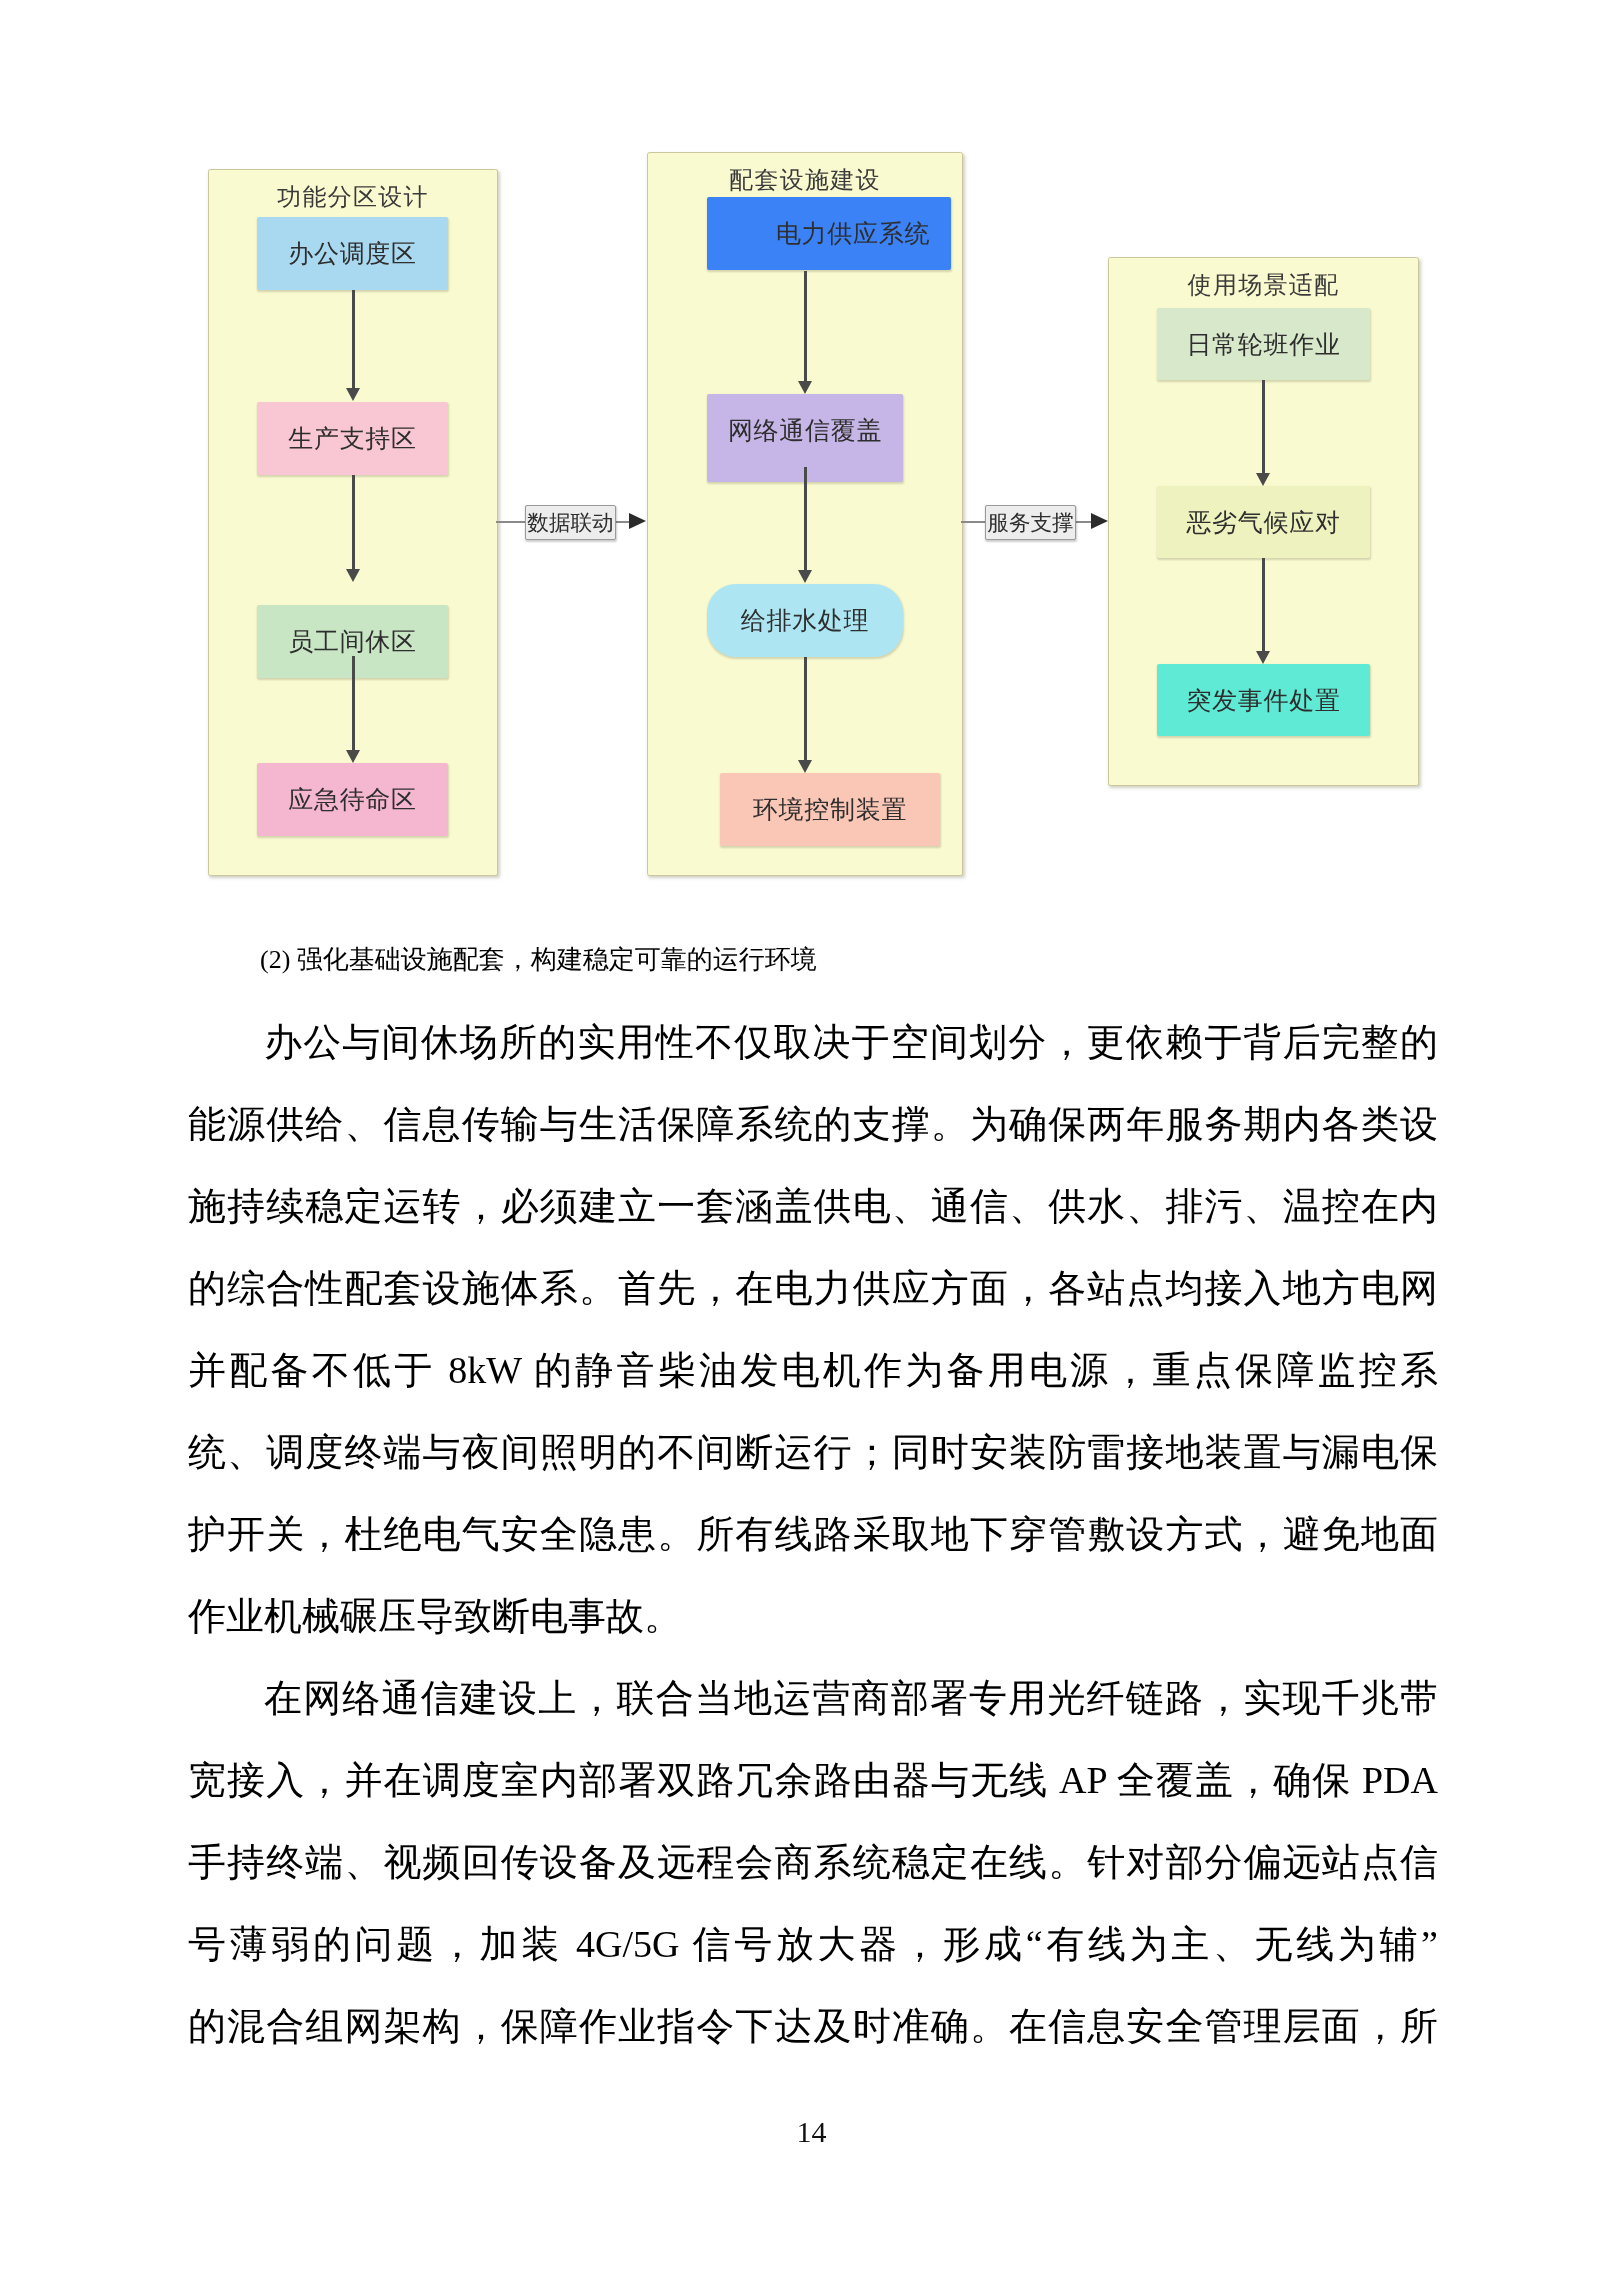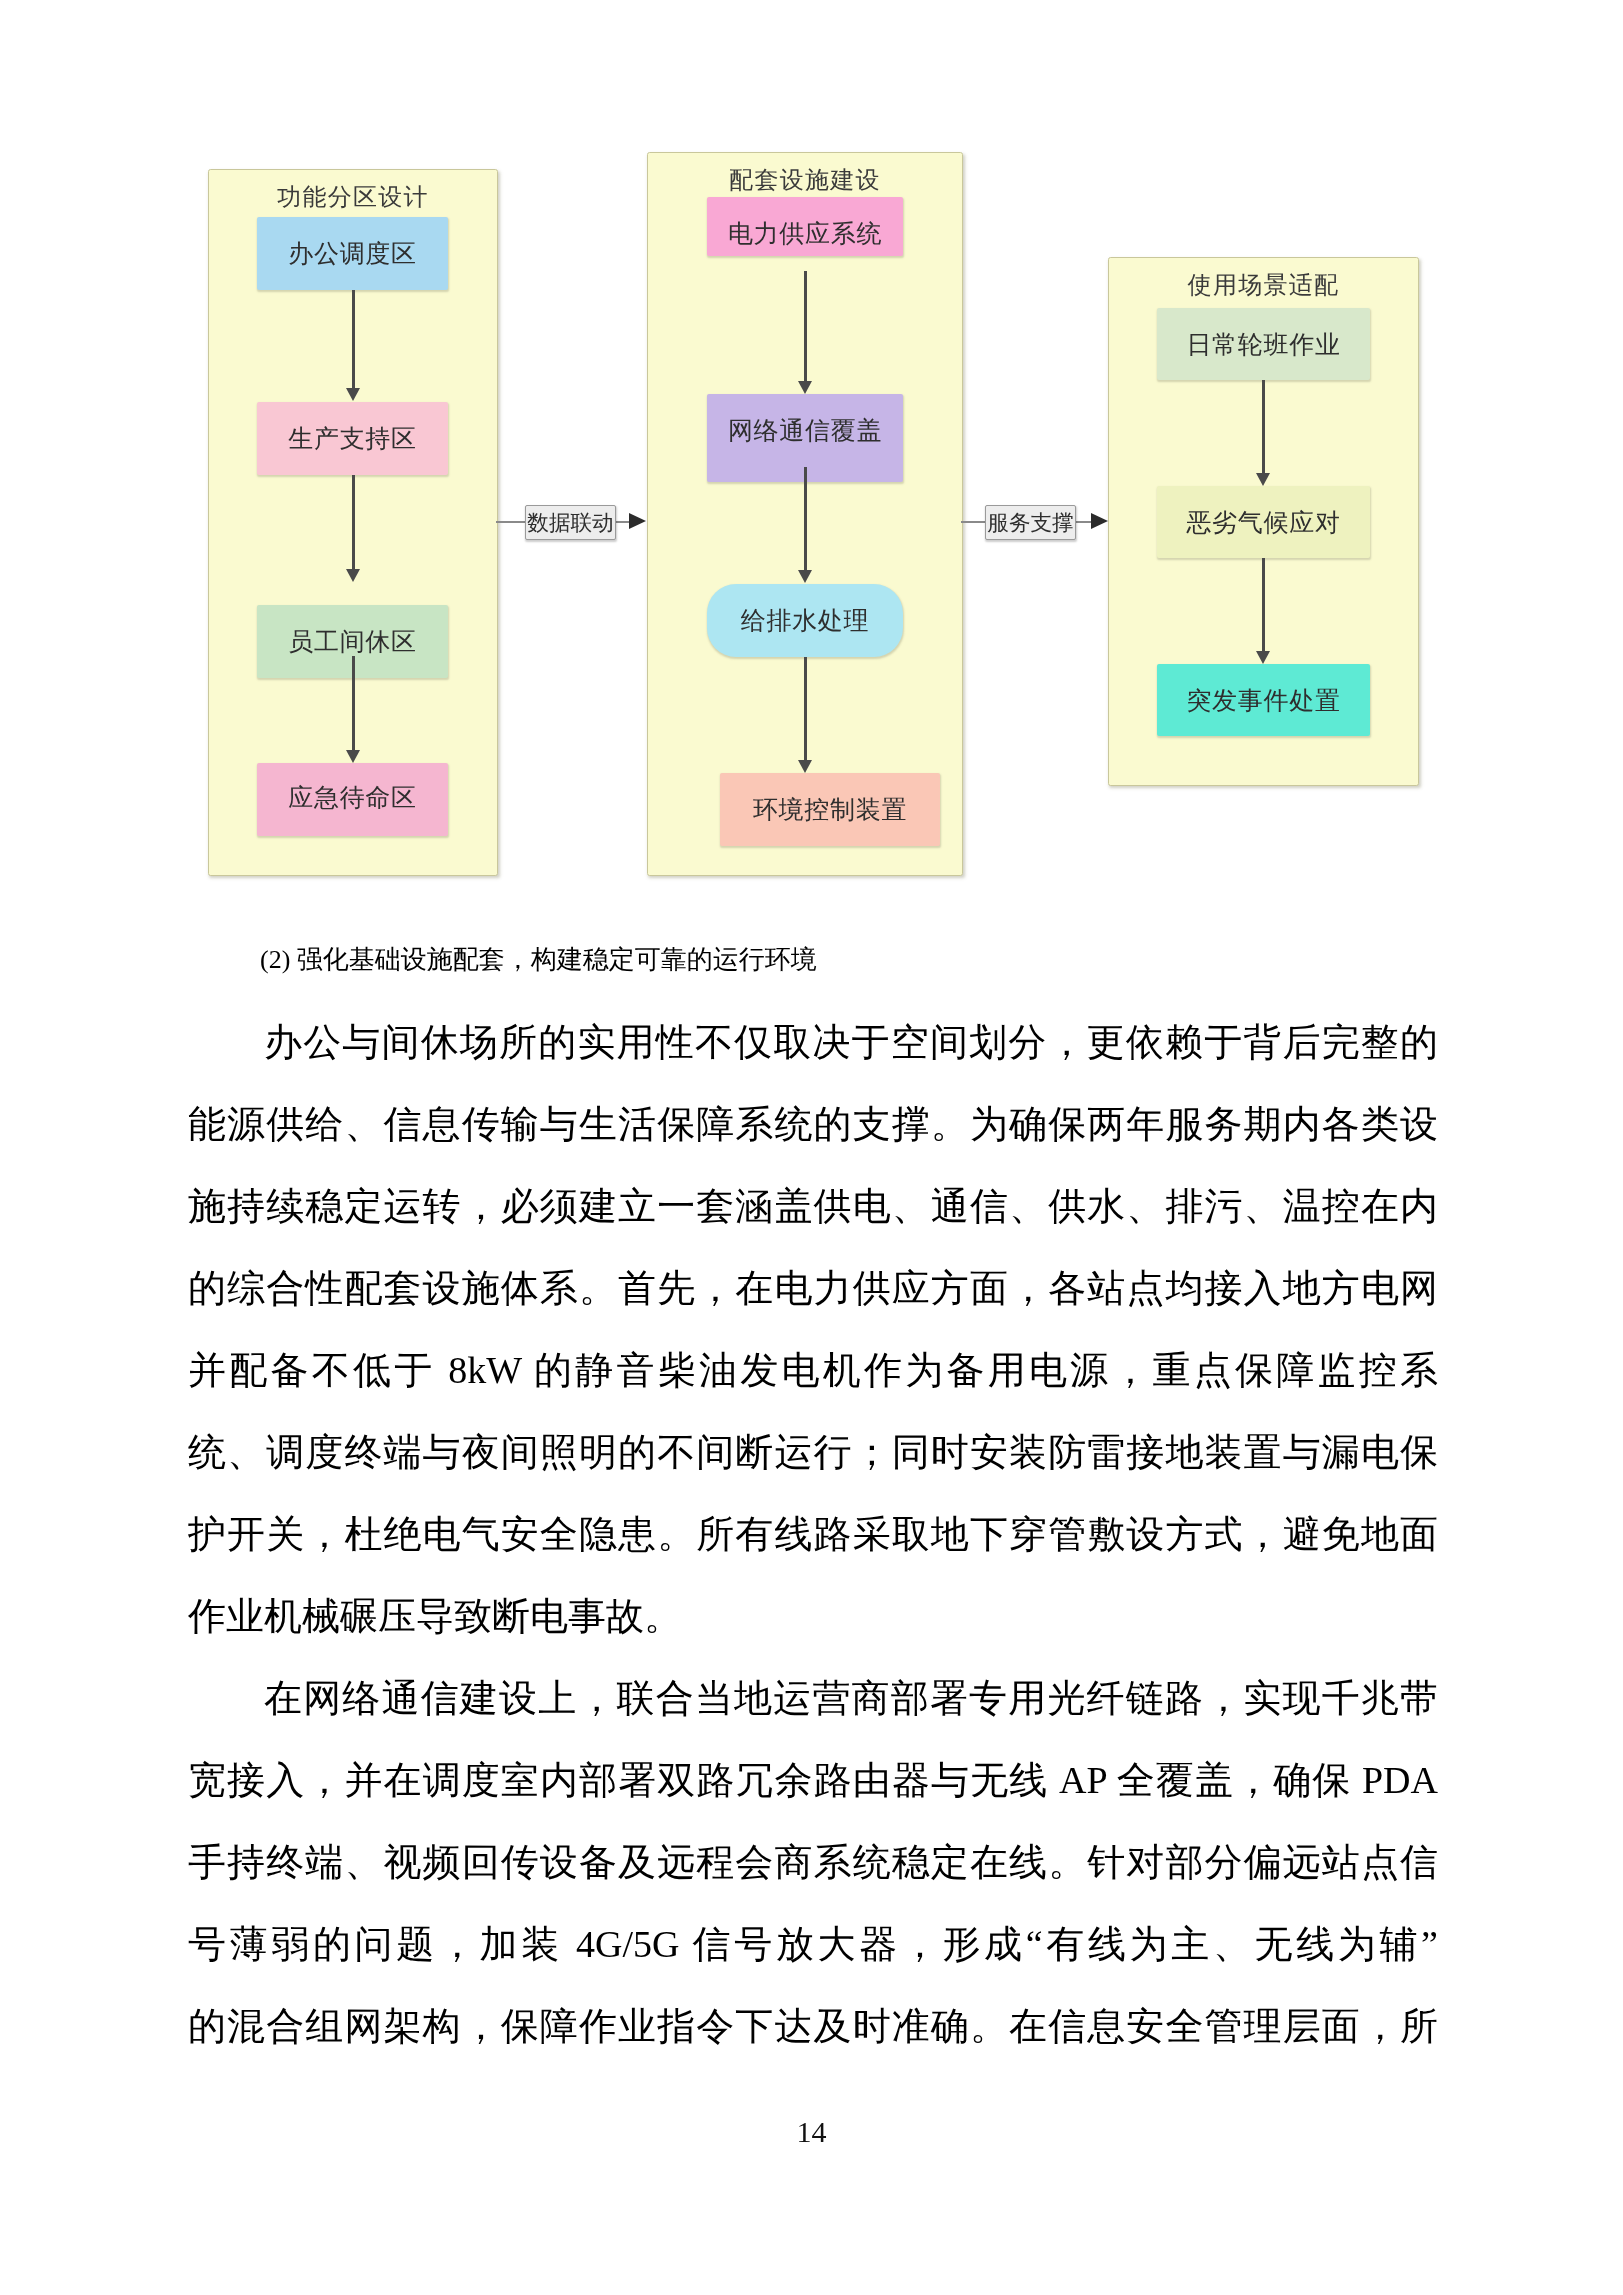--- a/index.html
+++ b/index.html
@@ -43,26 +43,26 @@
   <div>
 
     <div class="dgroup" style="left: 208px; top: 169px; width: 288px; height: 705px; background: rgb(250, 250, 208);">
       <div class="ctitle">功能分区设计</div>
       <div class="fbox" style="left: 48px; top: 47px; width: 191px; height: 73px; line-height: 73px; background: rgb(169, 217, 241);">办公调度区</div>
       <div class="varrow" style="left:143px;top:120px;height:98px"></div>
       <div class="fbox" style="left: 48px; top: 232px; width: 191px; height: 73px; line-height: 73px; background: rgb(249, 199, 211);">生产支持区</div>
       <div class="varrow" style="left:143px;top:305px;height:94px"></div>
       <div class="fbox" style="left: 48px; top: 412px; width: 191px; height: 73px; line-height: 73px; background: rgb(200, 229, 196); margin-top: 23px;">员工间休区</div>
       <div class="varrow" style="left:143px;top:486px;height:94px"></div>
-      <div class="fbox" style="left: 48px; top: 593px; width: 191px; height: 73px; line-height: 73px; background: rgb(245, 182, 208); font-family: Liberation Mono, monospace;">应急待命区</div>
+      <div class="fbox" style="left: 48px; top: 593px; width: 191px; height: 73px; line-height: 73px; background: rgb(245, 182, 208);">应急待命区</div>
     </div>
 
     <div class="dgroup" style="left: 647px; top: 152px; width: 314px; height: 722px; background: rgb(250, 250, 208);">
       <div class="ctitle">配套设施建设</div>
-      <div class="fbox" style="left: 59px; top: 44px; width: 196px; height: 59px; line-height: 73px; background: #f9a8d4;">电力供应系统</div>
+      <div class="fbox" style="left: 59px; top: 44px; width: 196px; height: 73px; line-height: 73px; background: #3b82f6; padding-left: 48px;">电力供应系统</div>
       <div class="varrow" style="left:156px;top:118px;height:110px"></div>
       <div class="fbox" style="left: 59px; top: 241px; width: 196px; height: 88px; line-height: 73px; background: rgb(198, 181, 231);">网络通信覆盖</div>
       <div class="varrow" style="left:156px;top:314px;height:103px"></div>
       <div class="fbox" style="left: 59px; top: 431px; width: 196px; height: 73px; line-height: 73px; background: rgb(173, 230, 242); border-radius: 29px;">给排水处理</div>
       <div class="varrow" style="left:156px;top:504px;height:103px"></div>
       <div class="fbox" style="left: 72px; top: 620px; width: 220px; height: 73px; line-height: 73px; background: rgb(250, 199, 182);">环境控制装置</div>
     </div>
 
     <div class="dgroup" style="left: 1108px; top: 257px; width: 309px; height: 527px; background: rgb(250, 250, 208);">
       <div class="ctitle">使用场景适配</div>

